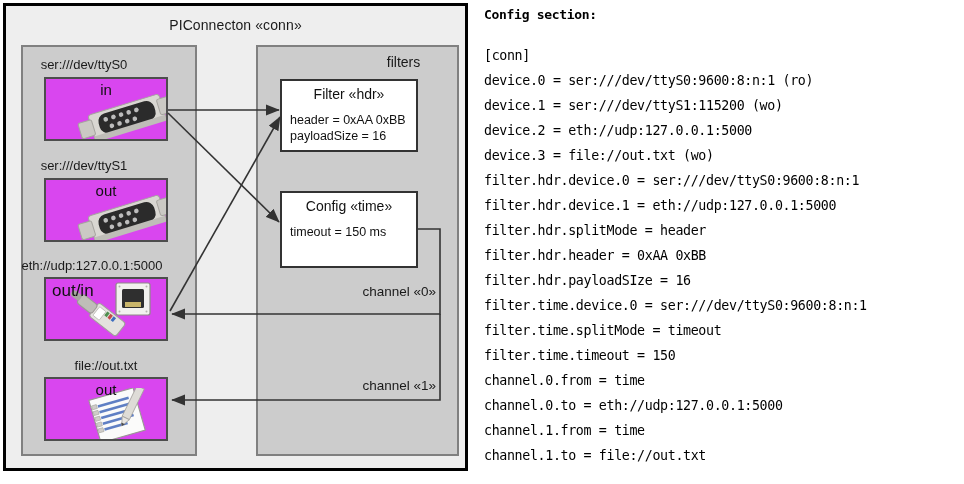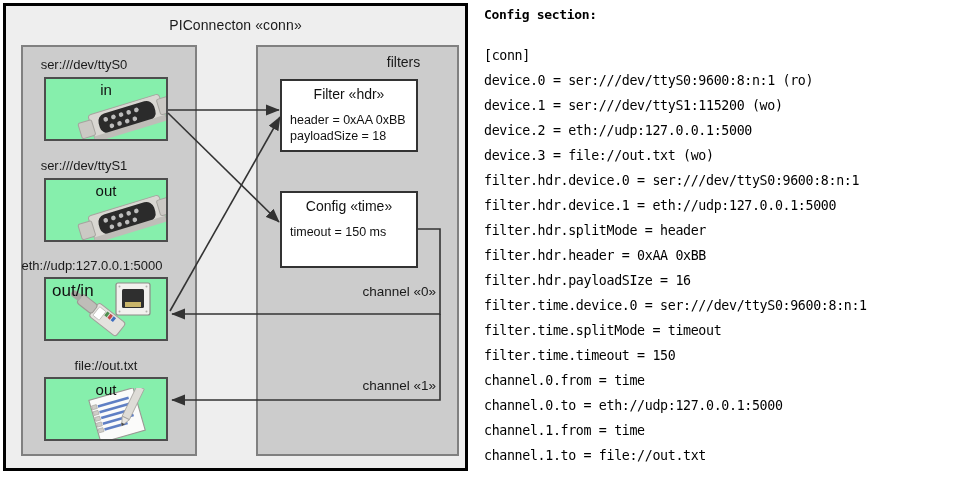--- a/index.html
+++ b/index.html
@@ -86,21 +86,21 @@
   .dev-label.wide {
     width: 160px;
     left: 12px;
   }
 
   .dev-box {
     position: absolute;
     box-sizing: border-box;
     width: 124px;
     height: 64px;
-    background: #86efac;
+    background: #d946ef;
     border: 2px solid #4d4d4d;
     overflow: hidden;
   }
   .dev-box .dev-text {
     position: absolute;
     top: 2px;
     width: 100%;
     text-align: center;
     font-size: 15px;
     color: #111111;
@@ -306,21 +306,21 @@
           <polygon points="56,40 60,40 58,43" fill="#4a4a4a"></polygon>
         </g>
       </g>
     </svg>
   </div>
 
   <div class="filter-box" style="left:280px; top:79px; height:73px;">
     <div class="filter-title">Filter «hdr»</div>
     <div class="filter-attrs">
       <div>header = 0xAA 0xBB</div>
-      <div>payloadSize = 18</div>
+      <div>payloadSize = 16</div>
     </div>
   </div>
 
   <div class="filter-box" style="left:280px; top:191px; height:77px;">
     <div class="filter-title">Config «time»</div>
     <div class="filter-attrs">
       <div>timeout = 150 ms</div>
     </div>
   </div>
 

